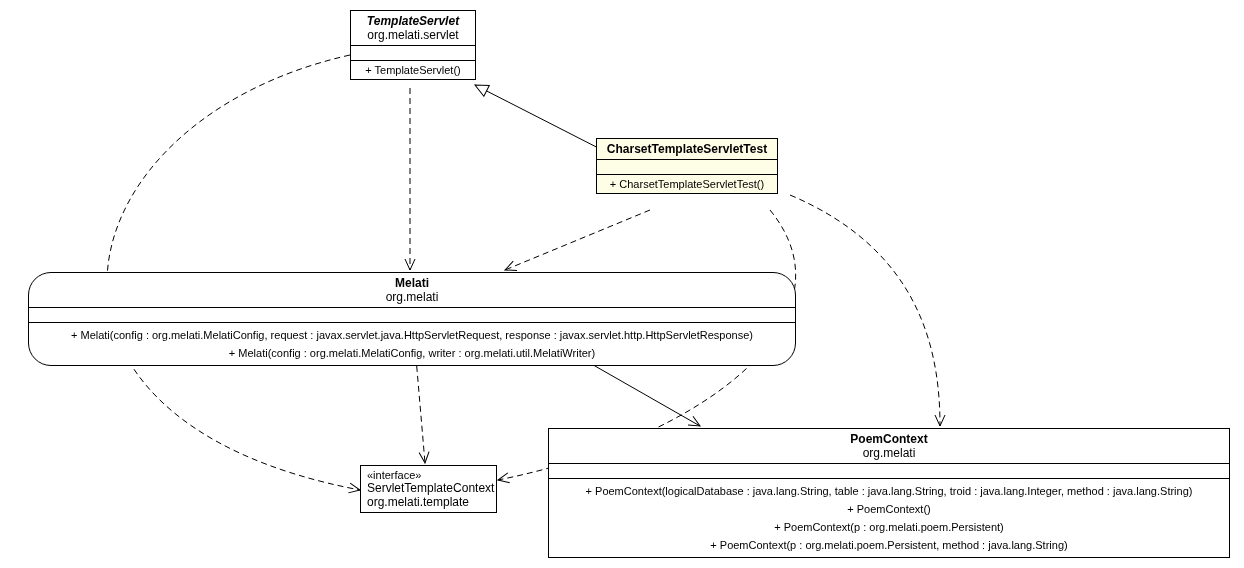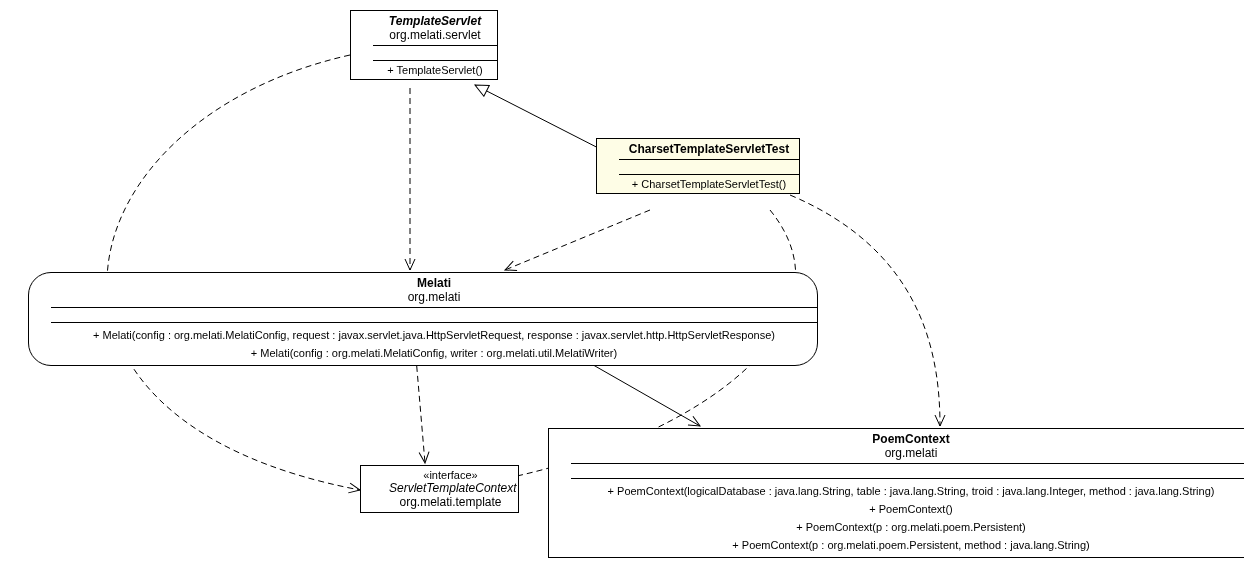--- a/index.html
+++ b/index.html
@@ -9,21 +9,20 @@
     background: #fff;
     width: 1244px;
     height: 568px;
     position: relative;
   }
   .uml-box {
     position: absolute;
     border: 1px solid #000;
     background: #fff;
     font-size: 11px;
-    padding-left: 22px;
   }
   .uml-box.highlight {
     background: #fefde6;
   }
   .uml-section {
     border-bottom: 1px solid #000;
     padding: 3px 6px;
     text-align: center;
   }
   .uml-section.last {
@@ -108,23 +107,23 @@
     <div class="uml-package">org.melati</div>
   </div>
   <div class="uml-section empty"></div>
   <div class="uml-section last">
     <div class="uml-method">+ Melati(config : org.melati.MelatiConfig, request : javax.servlet.java.HttpServletRequest, response : javax.servlet.http.HttpServletResponse)</div>
     <div class="uml-method">+ Melati(config : org.melati.MelatiConfig, writer : org.melati.util.MelatiWriter)</div>
   </div>
 </div>
 
 <div class="uml-box" style="left:360px; top:465px; width:135px;">
-  <div class="uml-section last" style="text-align:center;">
+  <div class="uml-section last" style="text-align:left;">
     <div>«interface»</div>
-    <div class="uml-classname" style="font-weight:normal;font-style:italic;">ServletTemplateContext</div>
+    <div class="uml-classname" style="font-weight:normal;">ServletTemplateContext</div>
     <div class="uml-package">org.melati.template</div>
   </div>
 </div>
 
 <div class="uml-box" style="left:548px; top:428px; width:680px;">
   <div class="uml-section">
     <div class="uml-classname">PoemContext</div>
     <div class="uml-package">org.melati</div>
   </div>
   <div class="uml-section empty"></div>

